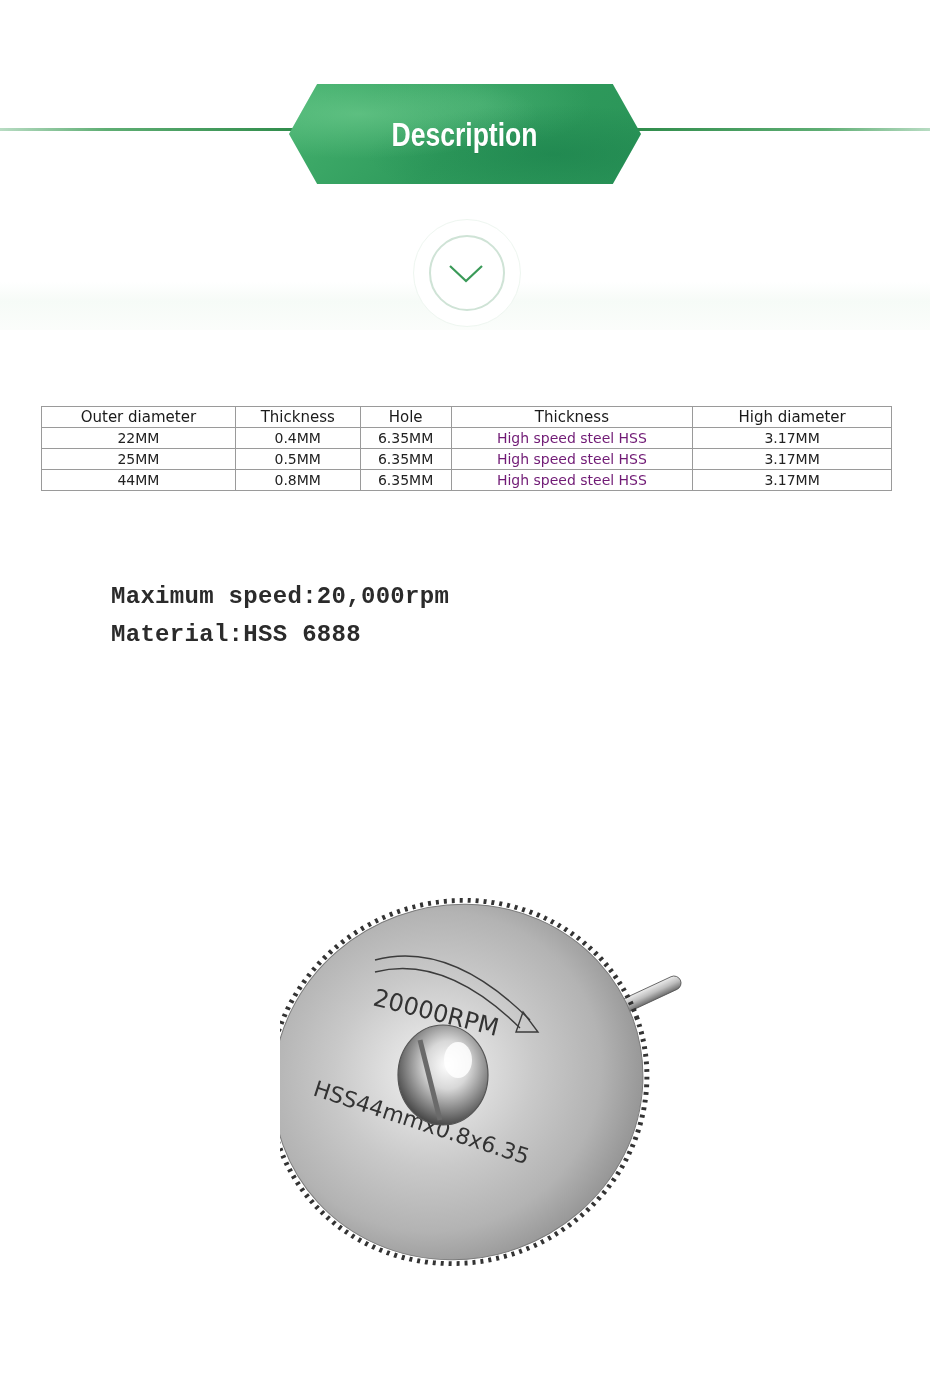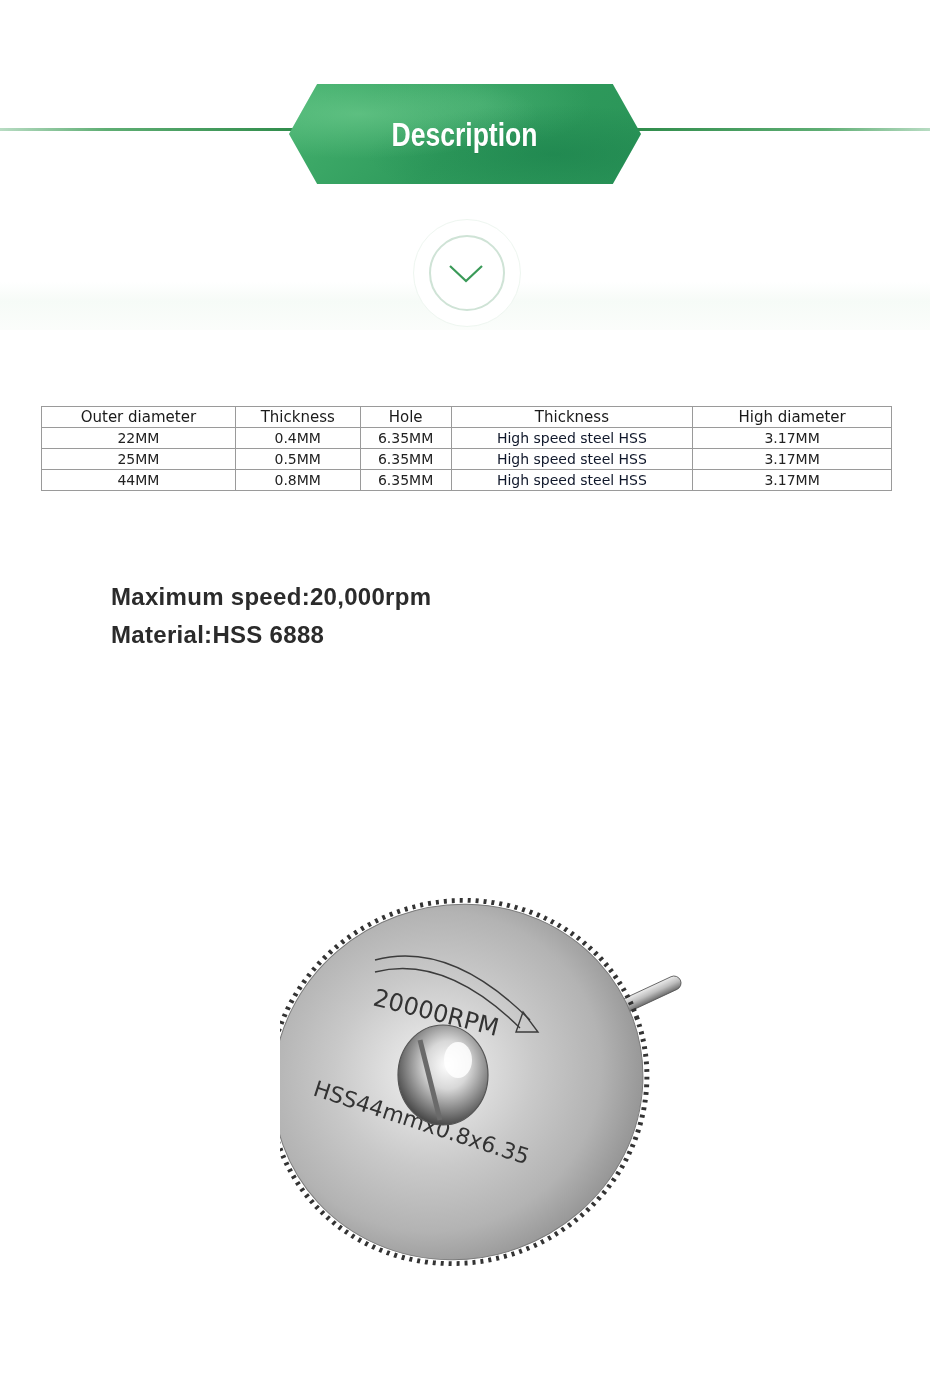--- a/index.html
+++ b/index.html
@@ -48,27 +48,27 @@
       position: absolute; left: 41px; top: 406px; width: 851px;
       border-collapse: collapse; font-family: "DejaVu Sans", sans-serif; font-size: 14px;
       color: #222222;
     }
     .spec-table th, .spec-table td {
       border: 1px solid #9a9a9a; text-align: center; height: 20px; padding: 0; line-height: 20px;
       font-weight: normal;
       margin-top: 10px;
     }
     .spec-table th { font-size: 15px; color: #1a1a1a; }
-    .spec-table td.material { color: #0f172a; }
+    .spec-table td.material { color: #701a75; }
     .spec-table { border: 1.5px solid #6c6c6c; }
 
     
     .specs { position: absolute; left: 111px; top: 580px; }
     .spec-line {
-      font-family: Liberation Sans, sans-serif; font-weight: bold; font-size: 24px; color: #2b2b2b;
+      font-family: Liberation Mono, monospace; font-weight: bold; font-size: 24px; color: #2b2b2b;
       height: 38px; line-height: 34px; letter-spacing: 0.3px;
     }
 
     
     .product { position: absolute; left: 280px; top: 870px; width: 420px; height: 410px; }
   </style>
 </head>
 <body>
 
 <div class="banner-line left"></div>

